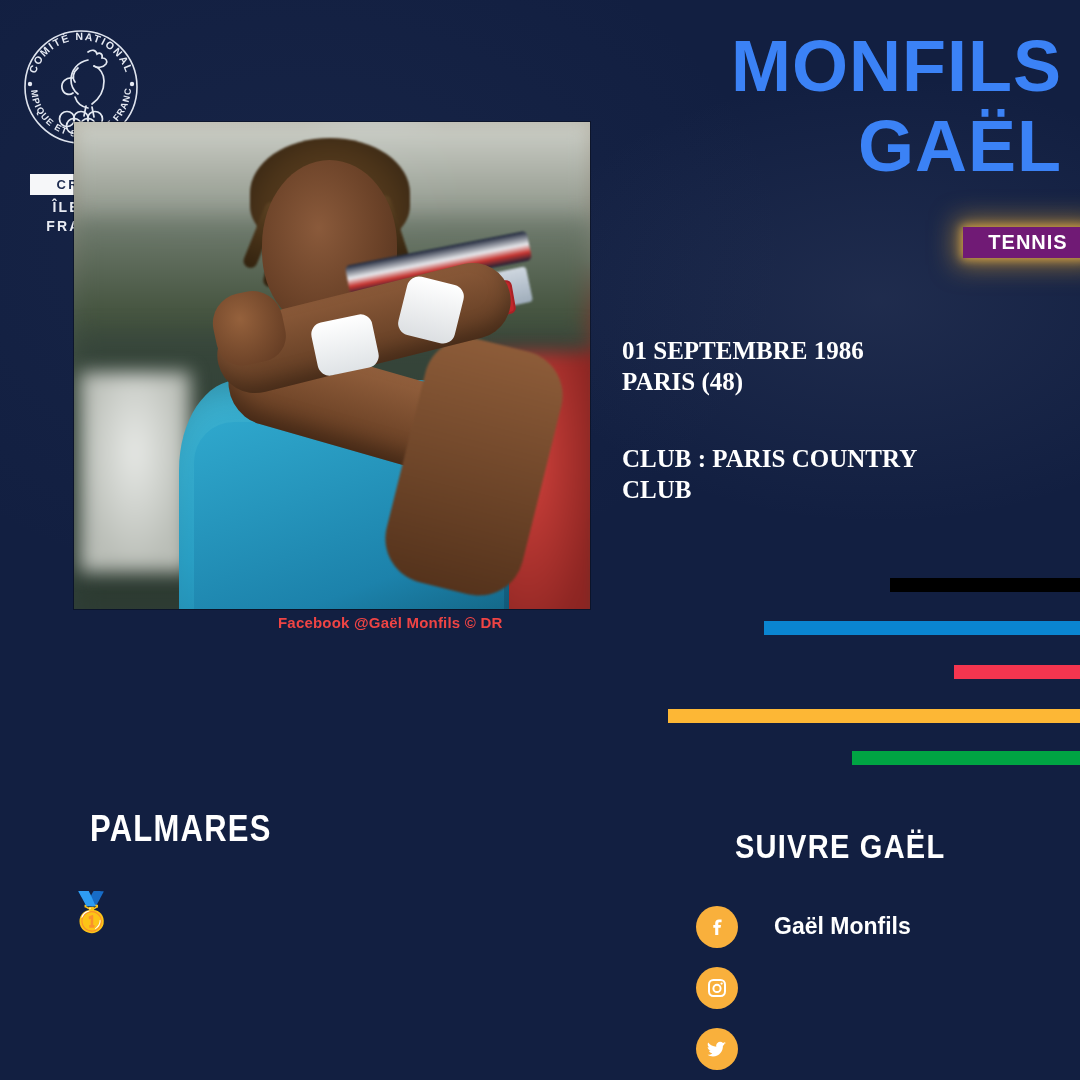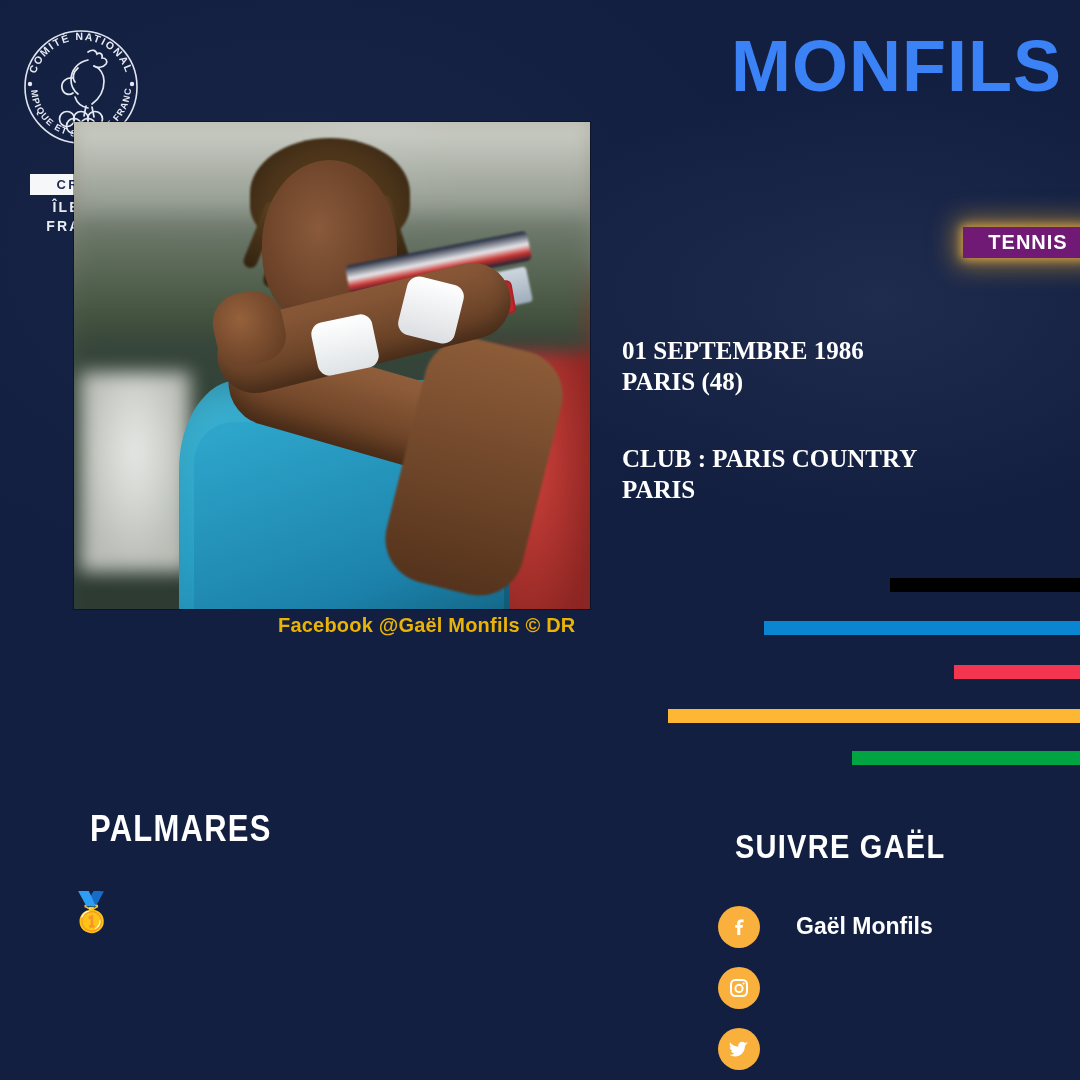--- a/index.html
+++ b/index.html
@@ -144,21 +144,21 @@
   .photo .fist {
     position:absolute; left:140px; top:170px; width:70px; height:72px;
     background:radial-gradient(ellipse at 40% 35%,#95613c,#5d3720);
     border-radius:30px 30px 26px 26px; transform:rotate(-12deg);
   }
   .photo .soft { filter:blur(1.2px); }
 
   
   .credit {
     position:absolute; left:278px; top:614px;
-    color:#eab308; font-size:20px; font-weight:bold; letter-spacing:.2px;
+    color:#ef4444; font-size:15px; font-weight:bold; letter-spacing:.2px;
   }
 
   
   .headline {
     position:absolute; right:18px; top:30px; width:430px; text-align:right;
   }
   .headline .l1, .headline .l2 {
     color:#3b82f6;
     font-weight:bold;
     font-size:72px;
@@ -205,21 +205,21 @@
   .palmares-row .ptxt {
     color:#f2f4f8; font-size:23px; letter-spacing:.3px; margin-left:12px;
   }
 
   
   .follow-title {
     position:absolute; left:735px; top:828px;
     color:#ffffff; font-size:33px; font-weight:bold; letter-spacing:1.4px;
     transform:scaleX(.88); transform-origin:left top;
   }
-  .social { position:absolute; left:718px; top:896px;text-align:center; }
+  .social { position:absolute; left:696px; top:896px;text-align:center; }
   .social-row { display:flex; align-items:center; height:61px; }
   .social-icon {
     width:42px; height:42px; border-radius:50%;
     background:#f9b03c;
     display:flex; align-items:center; justify-content:center;
     flex:0 0 42px;
   }
   .social-label {
     color:#ffffff; font-size:24px; font-weight:bold; margin-left:24px; white-space:nowrap;
   }
@@ -297,31 +297,32 @@
   <div class="forearmR soft"></div>
   <div class="armL"></div>
   <div class="wbandB"></div>
   <div class="wbandA"></div>
   <div class="fist"></div>
 </div>
 <div class="credit">Facebook @Gaël Monfils © DR</div>
 
 <div class="headline">
   <div class="l1">MONFILS</div>
+  <div class="l2">GAËL</div>
 </div>
 <div class="sport-badge">
   <span>TENNIS</span>
 </div>
 
 <div class="info">
   <p>01 SEPTEMBRE 1986</p>
   <p>PARIS (48)</p>
   <div class="gap"></div>
   <p>CLUB : PARIS COUNTRY</p>
-  <p>PARIS</p>
+  <p>CLUB</p>
 </div>
 
 <div class="bar bar-black"></div>
 <div class="bar bar-blue"></div>
 <div class="bar bar-red"></div>
 <div class="bar bar-yellow"></div>
 <div class="bar bar-green"></div>
 
 <div class="palmares-title">PALMARES</div>
 <div class="palmares-list">

